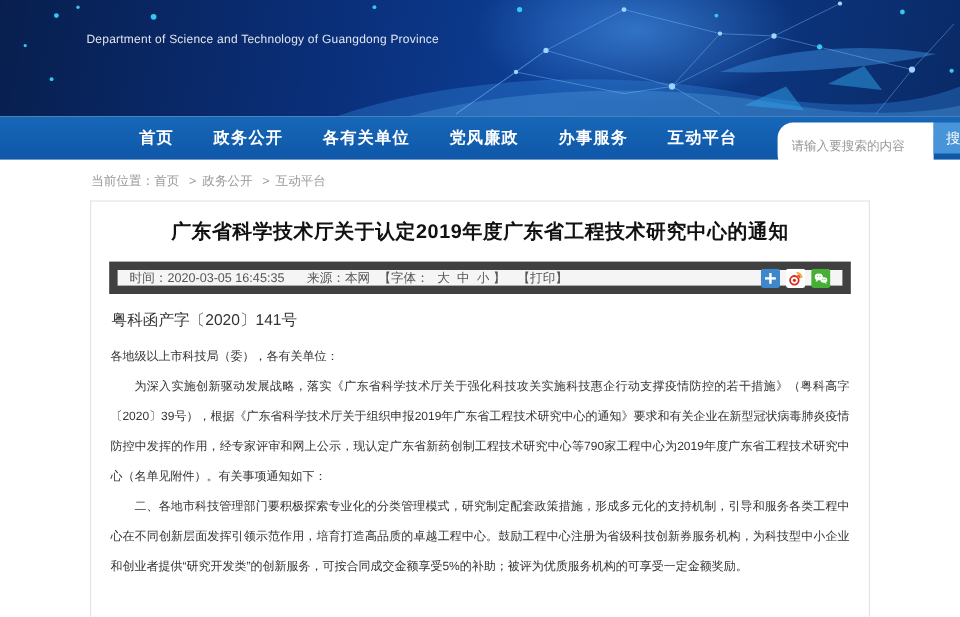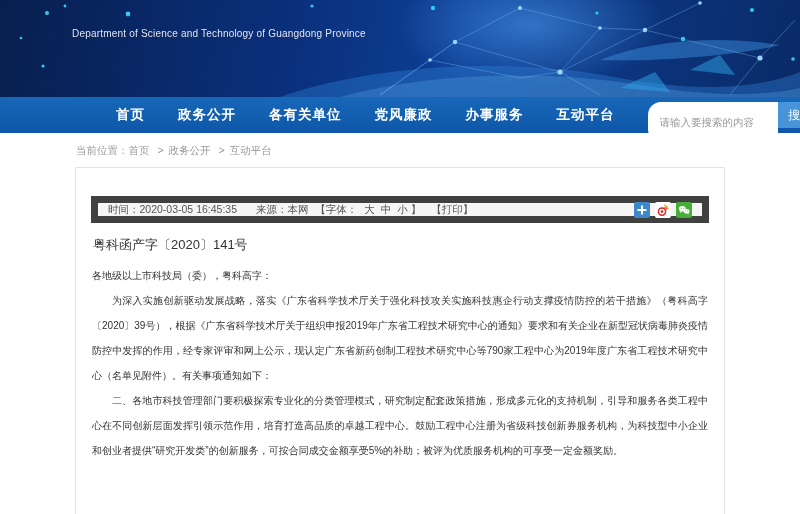--- a/index.html
+++ b/index.html
@@ -116,20 +116,21 @@
   </div>
 </div>
 
 <div class="breadcrumb">
   <span>当前位置：</span><a>首页</a>
   <span class="sep">&gt;</span><a>政务公开</a>
   <span class="sep">&gt;</span><a>互动平台</a>
 </div>
 
 <div class="card">
+  <h1 class="article-title">广东省科学技术厅关于认定2019年度广东省工程技术研究中心的通知</h1>
 
   <div class="meta">
     <div class="meta-left">
       <span class="gap">时间：2020-03-05 16:45:35</span>
       <span>来源：本网</span>
       <span>【字体：</span><a>大</a><a>中</a><a>小</a><span>】</span>
       <a>【打印】</a>
     </div>
     <div class="meta-icons">
       <svg class="share-icon" viewBox="0 0 16 16">
@@ -156,18 +157,18 @@
           <circle cx="9.7" cy="8.8" r="0.45"></circle>
             <circle cx="11.5" cy="8.8" r="0.45"></circle>
         </g>
       </svg>
     </div>
   </div>
 
   <div class="doc-number">粤科函产字〔2020〕141号</div>
 
   <div class="body-text">
-    <p>各地级以上市科技局（委），粤科高字：</p>
+    <p>各地级以上市科技局（委），各有关单位：</p>
     <p class="ind">为深入实施创新驱动发展战略，落实《广东省科学技术厅关于强化科技攻关实施科技惠企行动支撑疫情防控的若干措施》（粤科高字〔2020〕39号），根据《广东省科学技术厅关于组织申报2019年广东省工程技术研究中心的通知》要求和有关企业在新型冠状病毒肺炎疫情防控中发挥的作用，经专家评审和网上公示，现认定广东省新药创制工程技术研究中心等790家工程中心为2019年度广东省工程技术研究中心（名单见附件）。有关事项通知如下：</p>
     <p class="ind">二、各地市科技管理部门要积极探索专业化的分类管理模式，研究制定配套政策措施，形成多元化的支持机制，引导和服务各类工程中心在不同创新层面发挥引领示范作用，培育打造高品质的卓越工程中心。鼓励工程中心注册为省级科技创新券服务机构，为科技型中小企业和创业者提供“研究开发类”的创新服务，可按合同成交金额享受5%的补助；被评为优质服务机构的可享受一定金额奖励。</p>
 
   </div>
 </div>
 
 </body></html>

